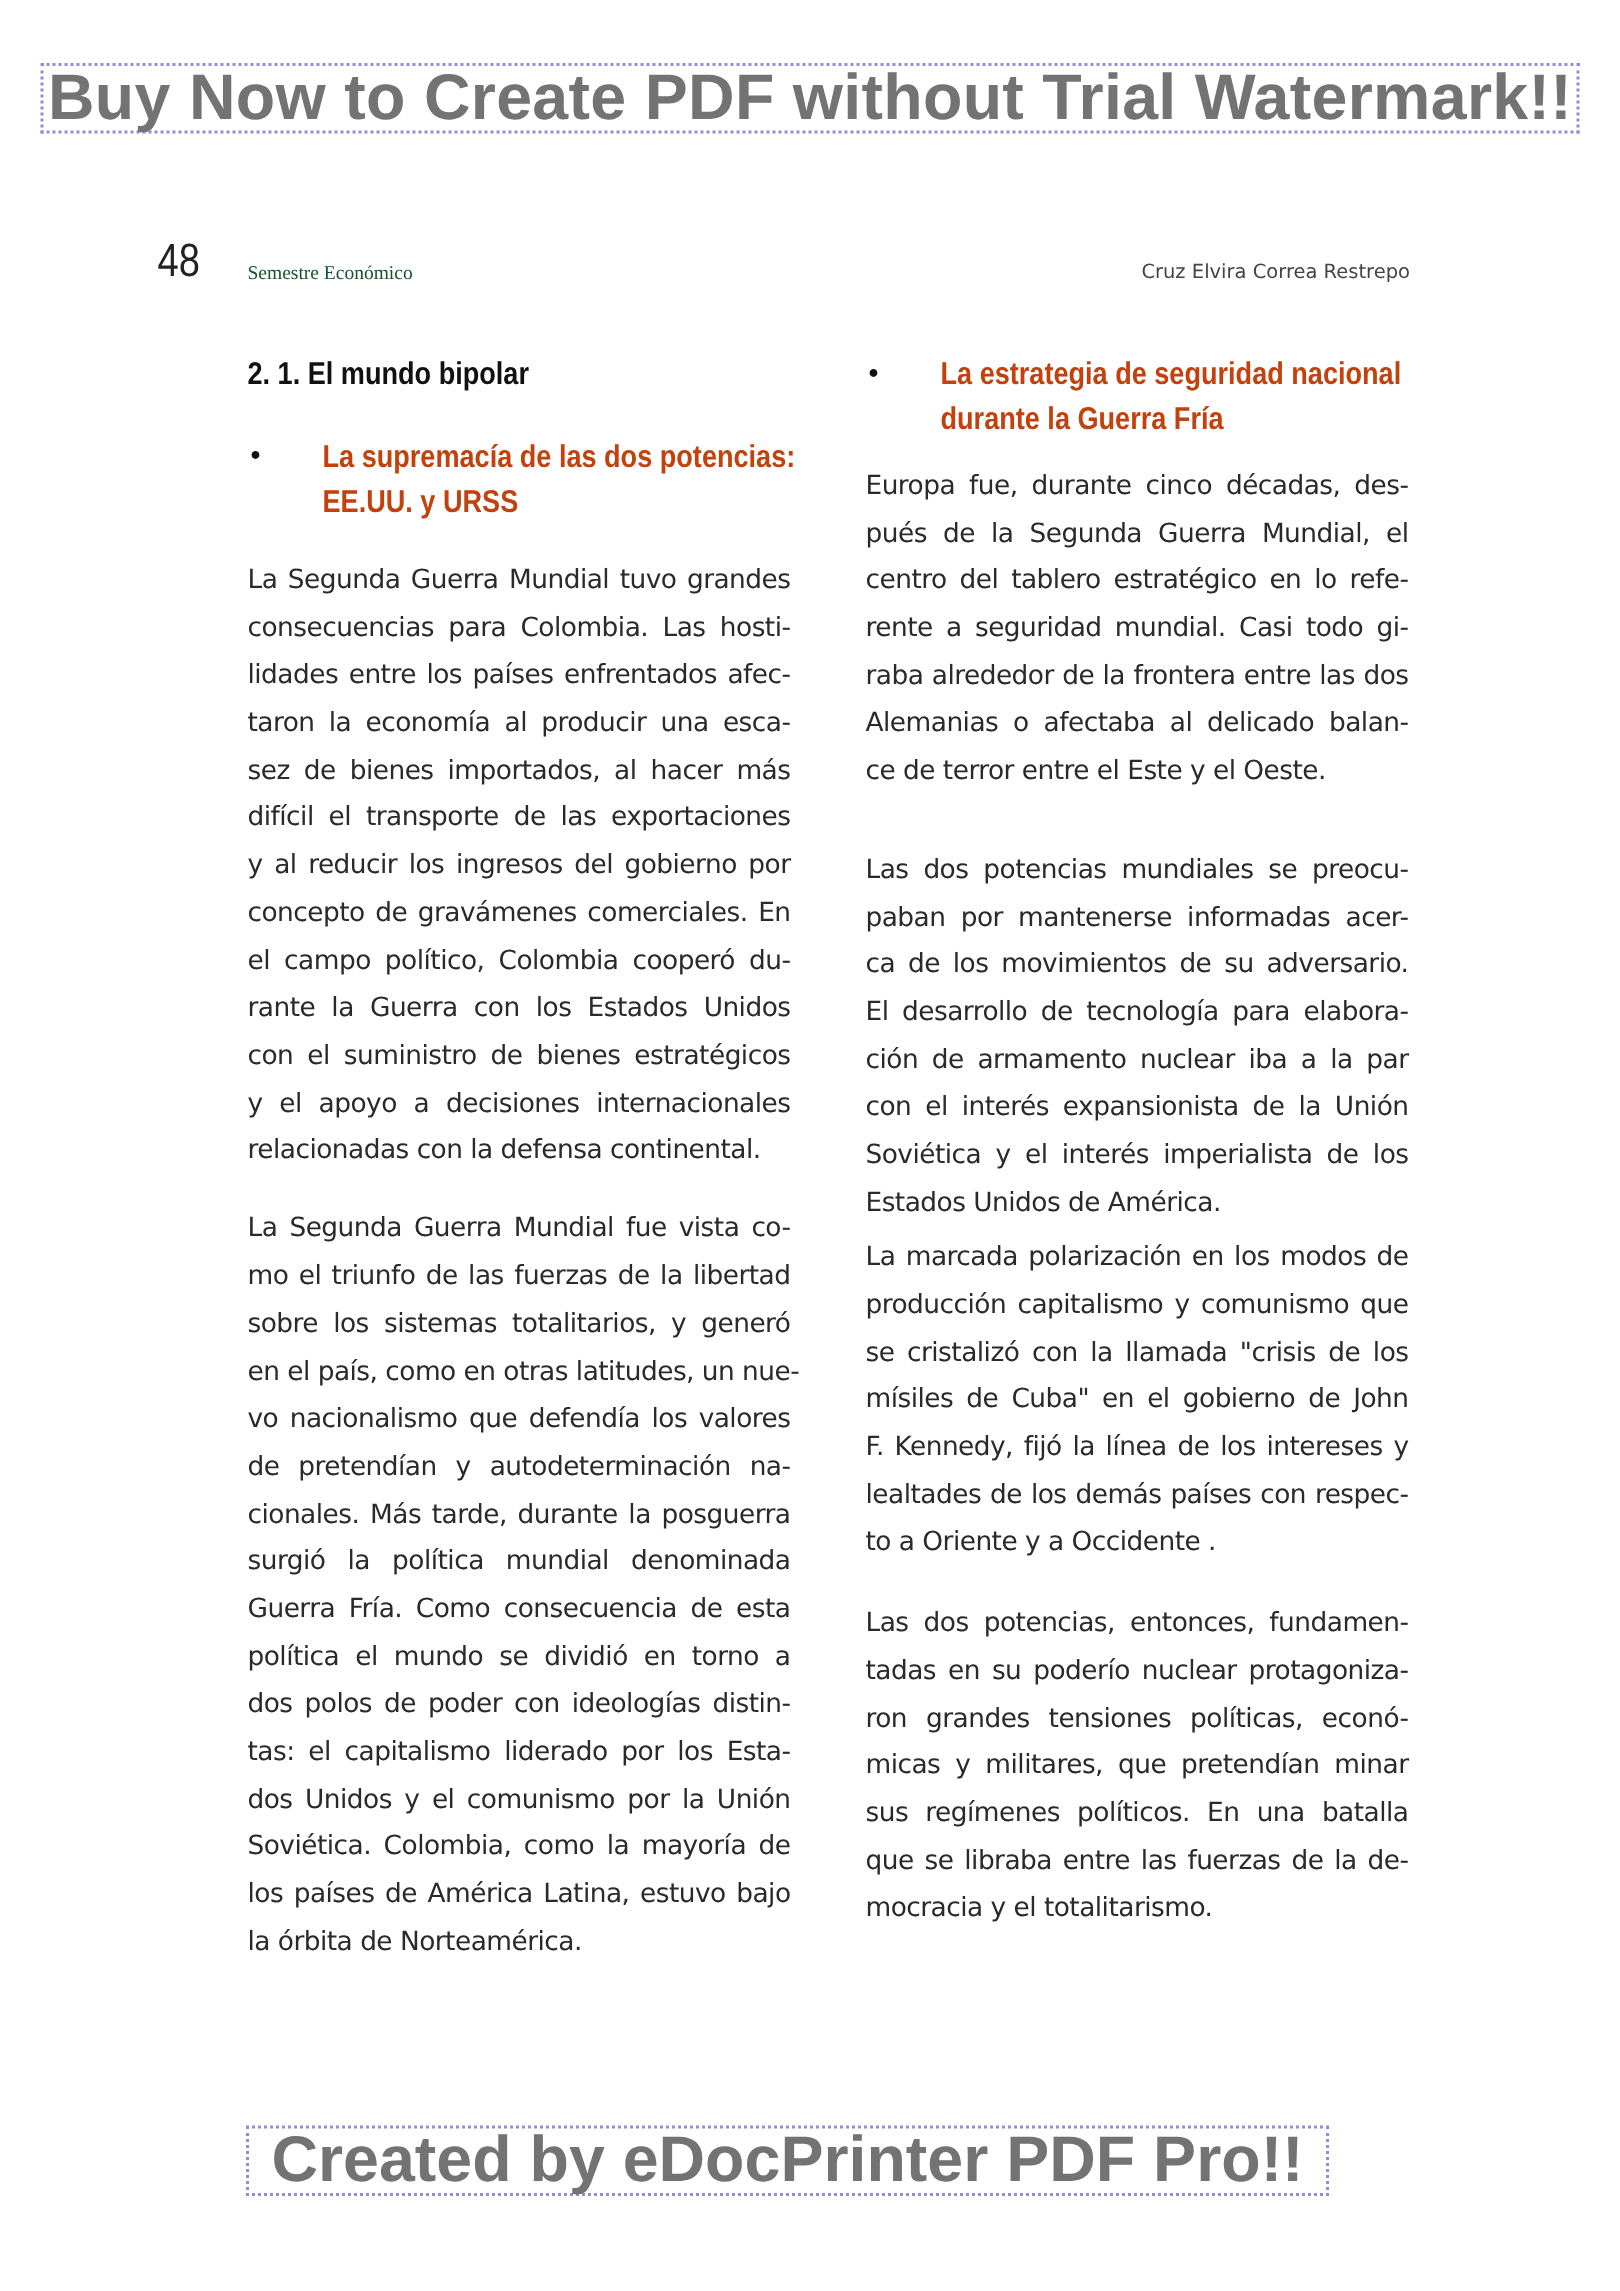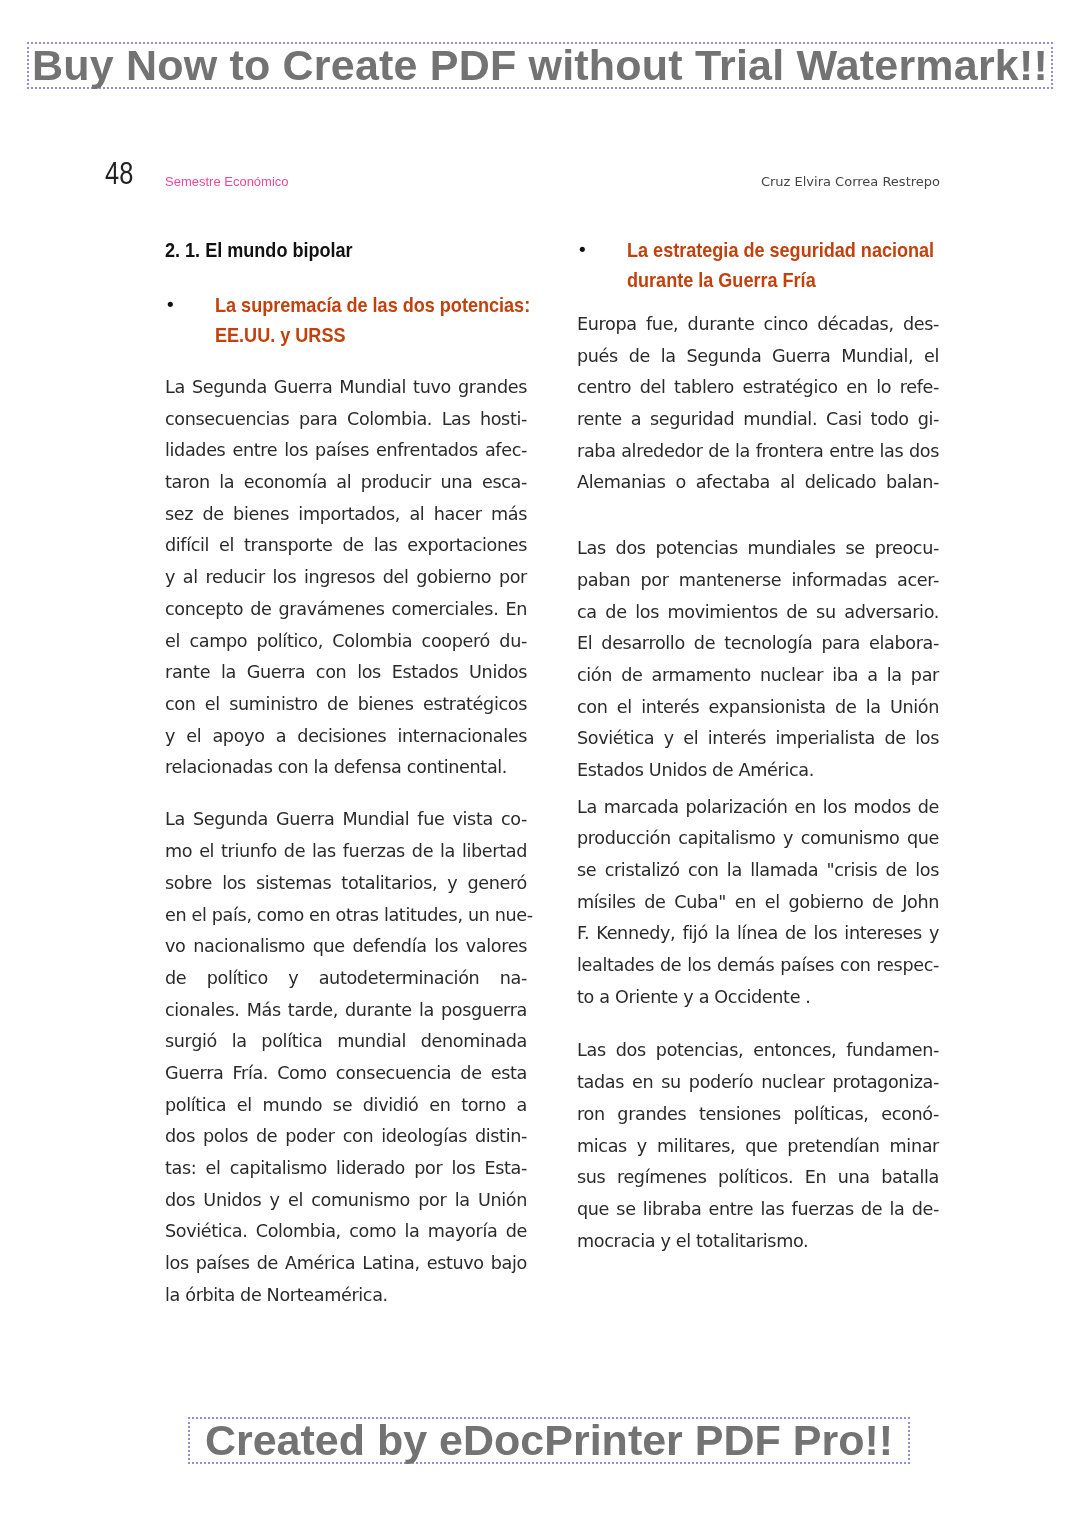--- a/index.html
+++ b/index.html
@@ -10,30 +10,30 @@
     border: 2px dotted #8f8fd8;
     color: #737373;
     font-family: "Liberation Sans", sans-serif;
     font-weight: bold;
     white-space: nowrap;
     line-height: 1;
     box-sizing: border-box;
     display: flex; align-items: center; justify-content: center;
   }
   .wm-top { left: 27px; top: 42px; width: 1026px; height: 47px; font-size: 43px; letter-spacing: 0.2px; }
-  .wm-bottom { left: 188px; top: 1417px; width: 722px; height: 47px; font-size: 43px; text-align: right; }
+  .wm-bottom { left: 164px; top: 1417px; width: 722px; height: 47px; font-size: 43px; text-align: right; }
 
   .page-number {
     position: absolute; left: 105px; top: 158px;
     font-family: "Liberation Sans", sans-serif; font-size: 31px; color: #222;
     transform: scaleX(0.82); transform-origin: left top; line-height: 1;
   }
   .journal-name {
     position: absolute; left: 165px; top: 175px;
-    font-family: Liberation Sans, sans-serif; font-size: 13px; color: #ec4899; line-height: 1;
+    font-family: Liberation Serif, serif; font-size: 13px; color: #14532d; line-height: 1;
   }
   .author-name {
     position: absolute; right: 140px; top: 175px;
     font-family: "DejaVu Sans", sans-serif; font-size: 13px; color: #444; line-height: 1;
   }
 
   .col { position: absolute; width: 362px; }
   .col-left { left: 165px; top: 235px; }
   .col-right { left: 577px; top: 235px; }
 
@@ -96,21 +96,21 @@
     <span class="line">y el apoyo a decisiones internacionales</span>
     <span class="line last">relacionadas con la defensa continental.</span>
   </div>
 
   <div class="para" style="margin-top:20.5px;">
     <span class="line">La Segunda Guerra Mundial fue vista co-</span>
     <span class="line">mo el triunfo de las fuerzas de la libertad</span>
     <span class="line">sobre los sistemas totalitarios, y generó</span>
     <span class="line">en el país, como en otras latitudes, un nue-</span>
     <span class="line">vo nacionalismo que defendía los valores</span>
-    <span class="line">de político y autodeterminación na-</span>
+    <span class="line">de pretendían y autodeterminación na-</span>
     <span class="line">cionales. Más tarde, durante la posguerra</span>
     <span class="line">surgió la política mundial denominada</span>
     <span class="line">Guerra Fría. Como consecuencia de esta</span>
     <span class="line">política el mundo se dividió en torno a</span>
     <span class="line">dos polos de poder con ideologías distin-</span>
     <span class="line">tas: el capitalismo liderado por los Esta-</span>
     <span class="line">dos Unidos y el comunismo por la Unión</span>
     <span class="line">Soviética. Colombia, como la mayoría de</span>
     <span class="line">los países de América Latina, estuvo bajo</span>
     <span class="line last">la órbita de Norteamérica.</span>
@@ -126,20 +126,21 @@
     </div>
   </div>
 
   <div class="para" style="margin-top:14px;">
     <span class="line">Europa fue, durante cinco décadas, des-</span>
     <span class="line">pués de la Segunda Guerra Mundial, el</span>
     <span class="line">centro del tablero estratégico en lo refe-</span>
     <span class="line">rente a seguridad mundial. Casi todo gi-</span>
     <span class="line">raba alrededor de la frontera entre las dos</span>
     <span class="line">Alemanias o afectaba al delicado balan-</span>
+    <span class="line last">ce de terror entre el Este y el Oeste.</span>
   </div>
 
   <div class="para" style="margin-top:34px;">
     <span class="line">Las dos potencias mundiales se preocu-</span>
     <span class="line">paban por mantenerse informadas acer-</span>
     <span class="line">ca de los movimientos de su adversario.</span>
     <span class="line">El desarrollo de tecnología para elabora-</span>
     <span class="line">ción de armamento nuclear iba a la par</span>
     <span class="line">con el interés expansionista de la Unión</span>
     <span class="line">Soviética y el interés imperialista de los</span>

